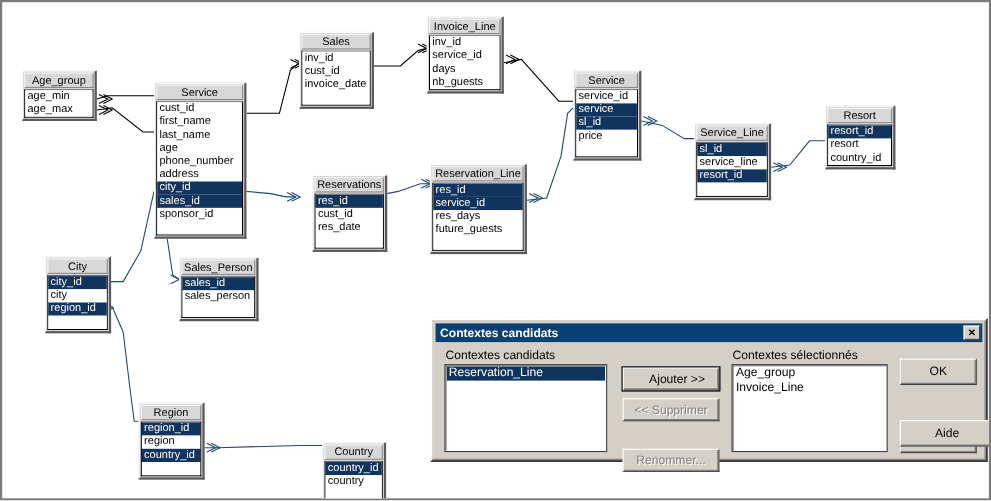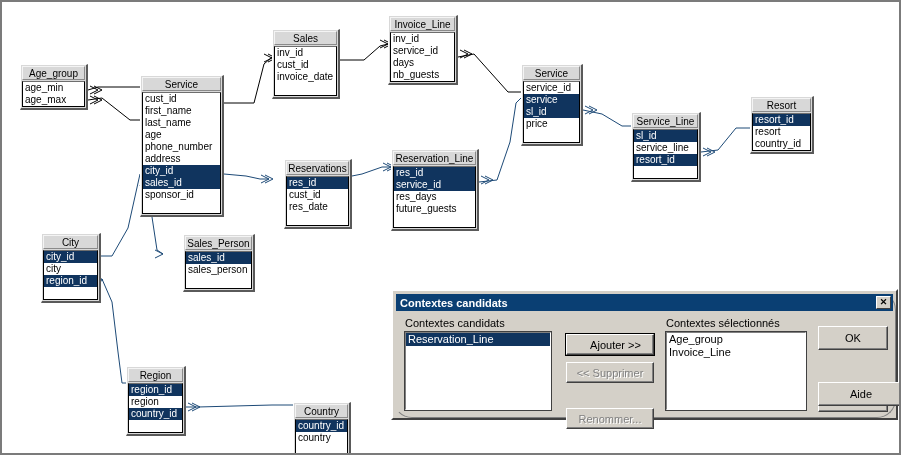--- a/index.html
+++ b/index.html
@@ -92,21 +92,20 @@
     z-index: 20;
   }
   .dlg-inner {
     border-top: 1px solid #d4d0c8;
     border-left: 1px solid #d4d0c8;
     border-right: 1px solid #808080;
     border-bottom: 1px solid #808080;
     height: 100%;
     box-sizing: border-box;
     position: relative;
-    border-radius: 19px;
   }
   #dlg-titlebar {
     position: absolute;
     left: 2px; top: 2px;
     width: calc(100% - 4px);
     height: 17px;
     background: #0a3f73;
     display: flex;
     align-items: center;
     justify-content: space-between;
@@ -341,21 +340,21 @@
       </div>
       <div class="tbl" style="left: 27px; top: 231px; width: 60px; margin-left: 12px;">
         <div class="tbl-title">City</div>
         <div class="tbl-cols">
           <div class="col key">city_id</div>
           <div class="col">city</div>
           <div class="col key">region_id</div>
           <div class="col blank"></div>
         </div>
       </div>
-      <div class="tbl" style="left: 161px; top: 232px; width: 72px; margin-left: 20px;">
+      <div class="tbl" style="left: 161px; top: 232px; width: 72px;">
         <div class="tbl-title">Sales_Person</div>
         <div class="tbl-cols">
           <div class="col key">sales_id</div>
           <div class="col">sales_person</div>
           <div class="col blank"></div>
         </div>
       </div>
       <div class="tbl" style="left: 124px; top: 364px; width: 60px;">
         <div class="tbl-title">Region</div>
         <div class="tbl-cols">

